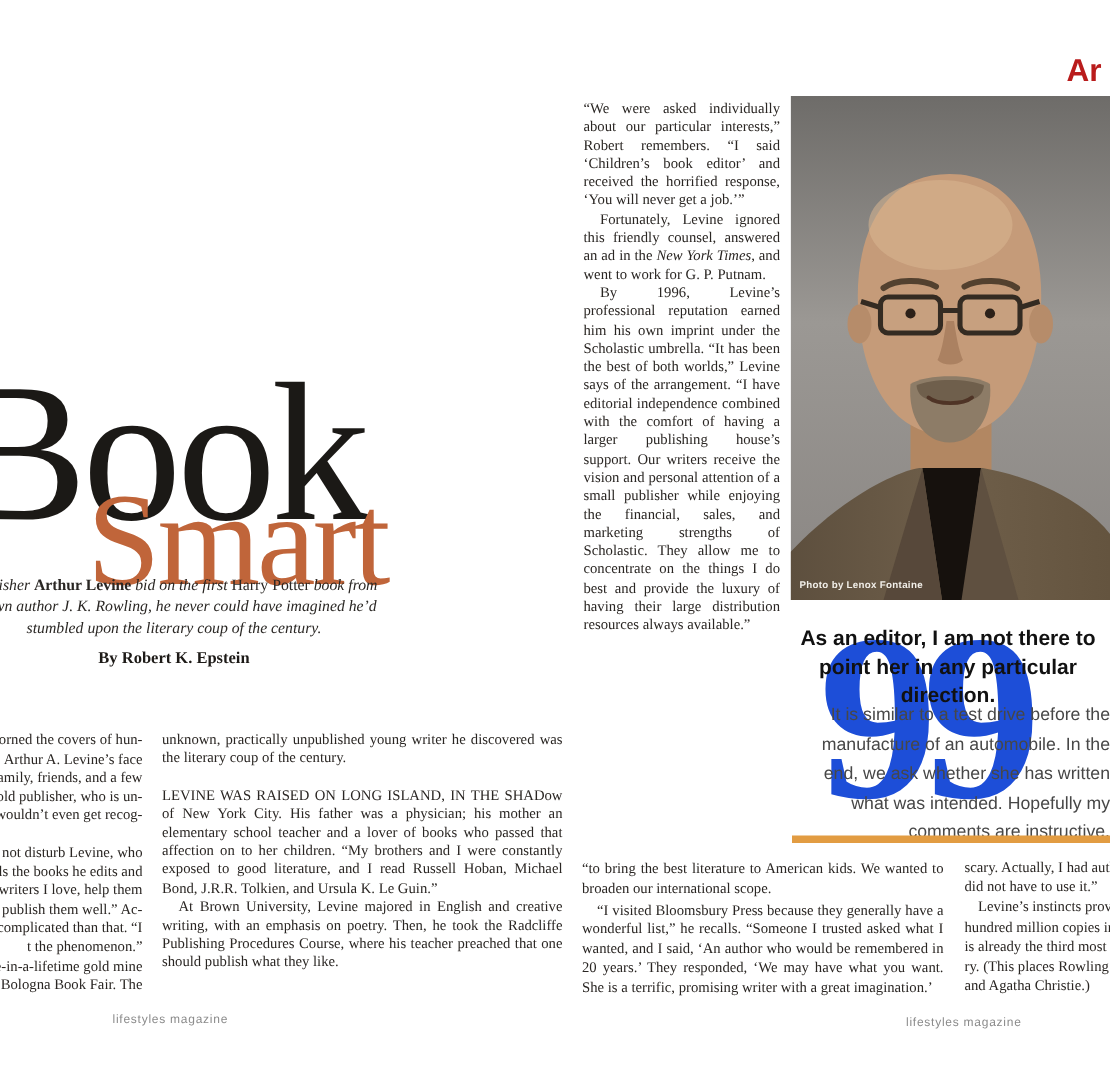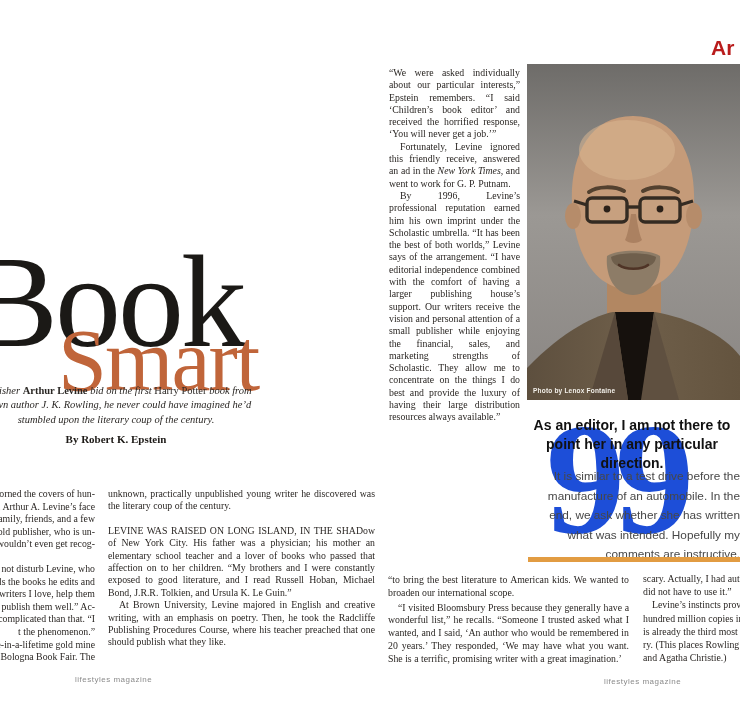--- a/index.html
+++ b/index.html
@@ -95,22 +95,22 @@
       <div>e Bologna Book Fair. The</div>
     </div>
 
   <div class="abs col2 bodytext">
     <p>unknown, practically unpublished young writer he discovered was the literary coup of the century.</p>
     <p class="section-start">LEVINE WAS RAISED ON LONG ISLAND, IN THE SHADow of New York City. His father was a physician; his mother an elementary school teacher and a lover of books who passed that affection on to her children. “My brothers and I were constantly exposed to good literature, and I read Russell Hoban, Michael Bond, J.R.R. Tolkien, and Ursula K. Le Guin.”</p>
     <p class="indent">At Brown University, Levine majored in English and creative writing, with an emphasis on poetry. Then, he took the Radcliffe Publishing Procedures Course, where his teacher preached that one should publish what they like.</p>
   </div>
 
   <div class="abs narrow-col bodytext">
-    <p>“We were asked individually about our particular interests,” Epstein remembers. “I said ‘Children’s book editor’ and received the horrified response, ‘You will never get a job.’”</p>
-    <p class="indent"><span>Fortunately, Levine ignored this friendly receive, answered an ad in the </span><span style="font-style: italic;">New York Times</span><span>, and went to work for G. P. Putnam.</span></p>
+    <p>“We were asked individually about our particular interests,” Robert remembers. “I said ‘Children’s book editor’ and received the horrified response, ‘You will never get a job.’”</p>
+    <p class="indent"><span>Fortunately, Levine ignored this friendly counsel, answered an ad in the </span><span style="font-style: italic;">New York Times</span><span>, and went to work for G. P. Putnam.</span></p>
     <p class="indent">By 1996, Levine’s professional reputation earned him his own imprint under the Scholastic umbrella. “It has been the best of both worlds,” Levine says of the arrangement. “I have editorial independence combined with the comfort of having a larger publishing house’s support. Our writers receive the vision and personal attention of a small publisher while enjoying the financial, sales, and marketing strengths of Scholastic. They allow me to concentrate on the things I do best and provide the luxury of having their large distribution resources always available.”</p>
   </div>
 
   <div class="abs photo">
     <svg width="213" height="336" viewBox="0 0 213 336" xmlns="http://www.w3.org/2000/svg" aria-hidden="true">
       <defs>
         <linearGradient id="bgGrad" x1="0" y1="0" x2="0" y2="1">
           <stop offset="0" stop-color="#6e6c69"></stop>
           <stop offset="0.45" stop-color="#9b9894"></stop>
           <stop offset="1" stop-color="#8a8683"></stop>

